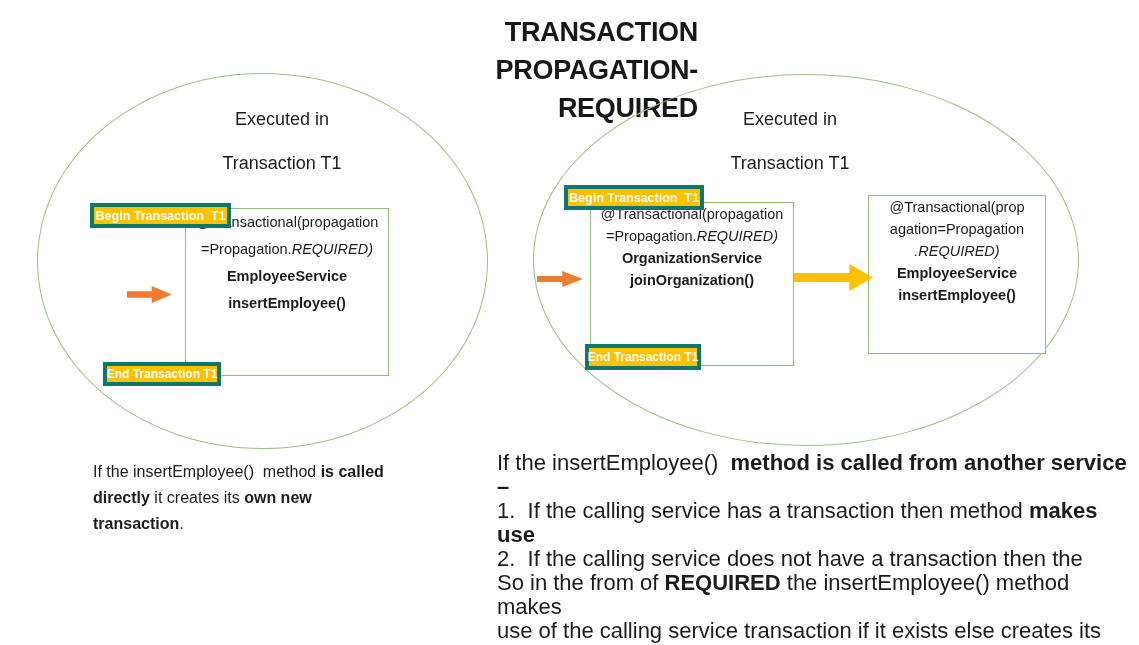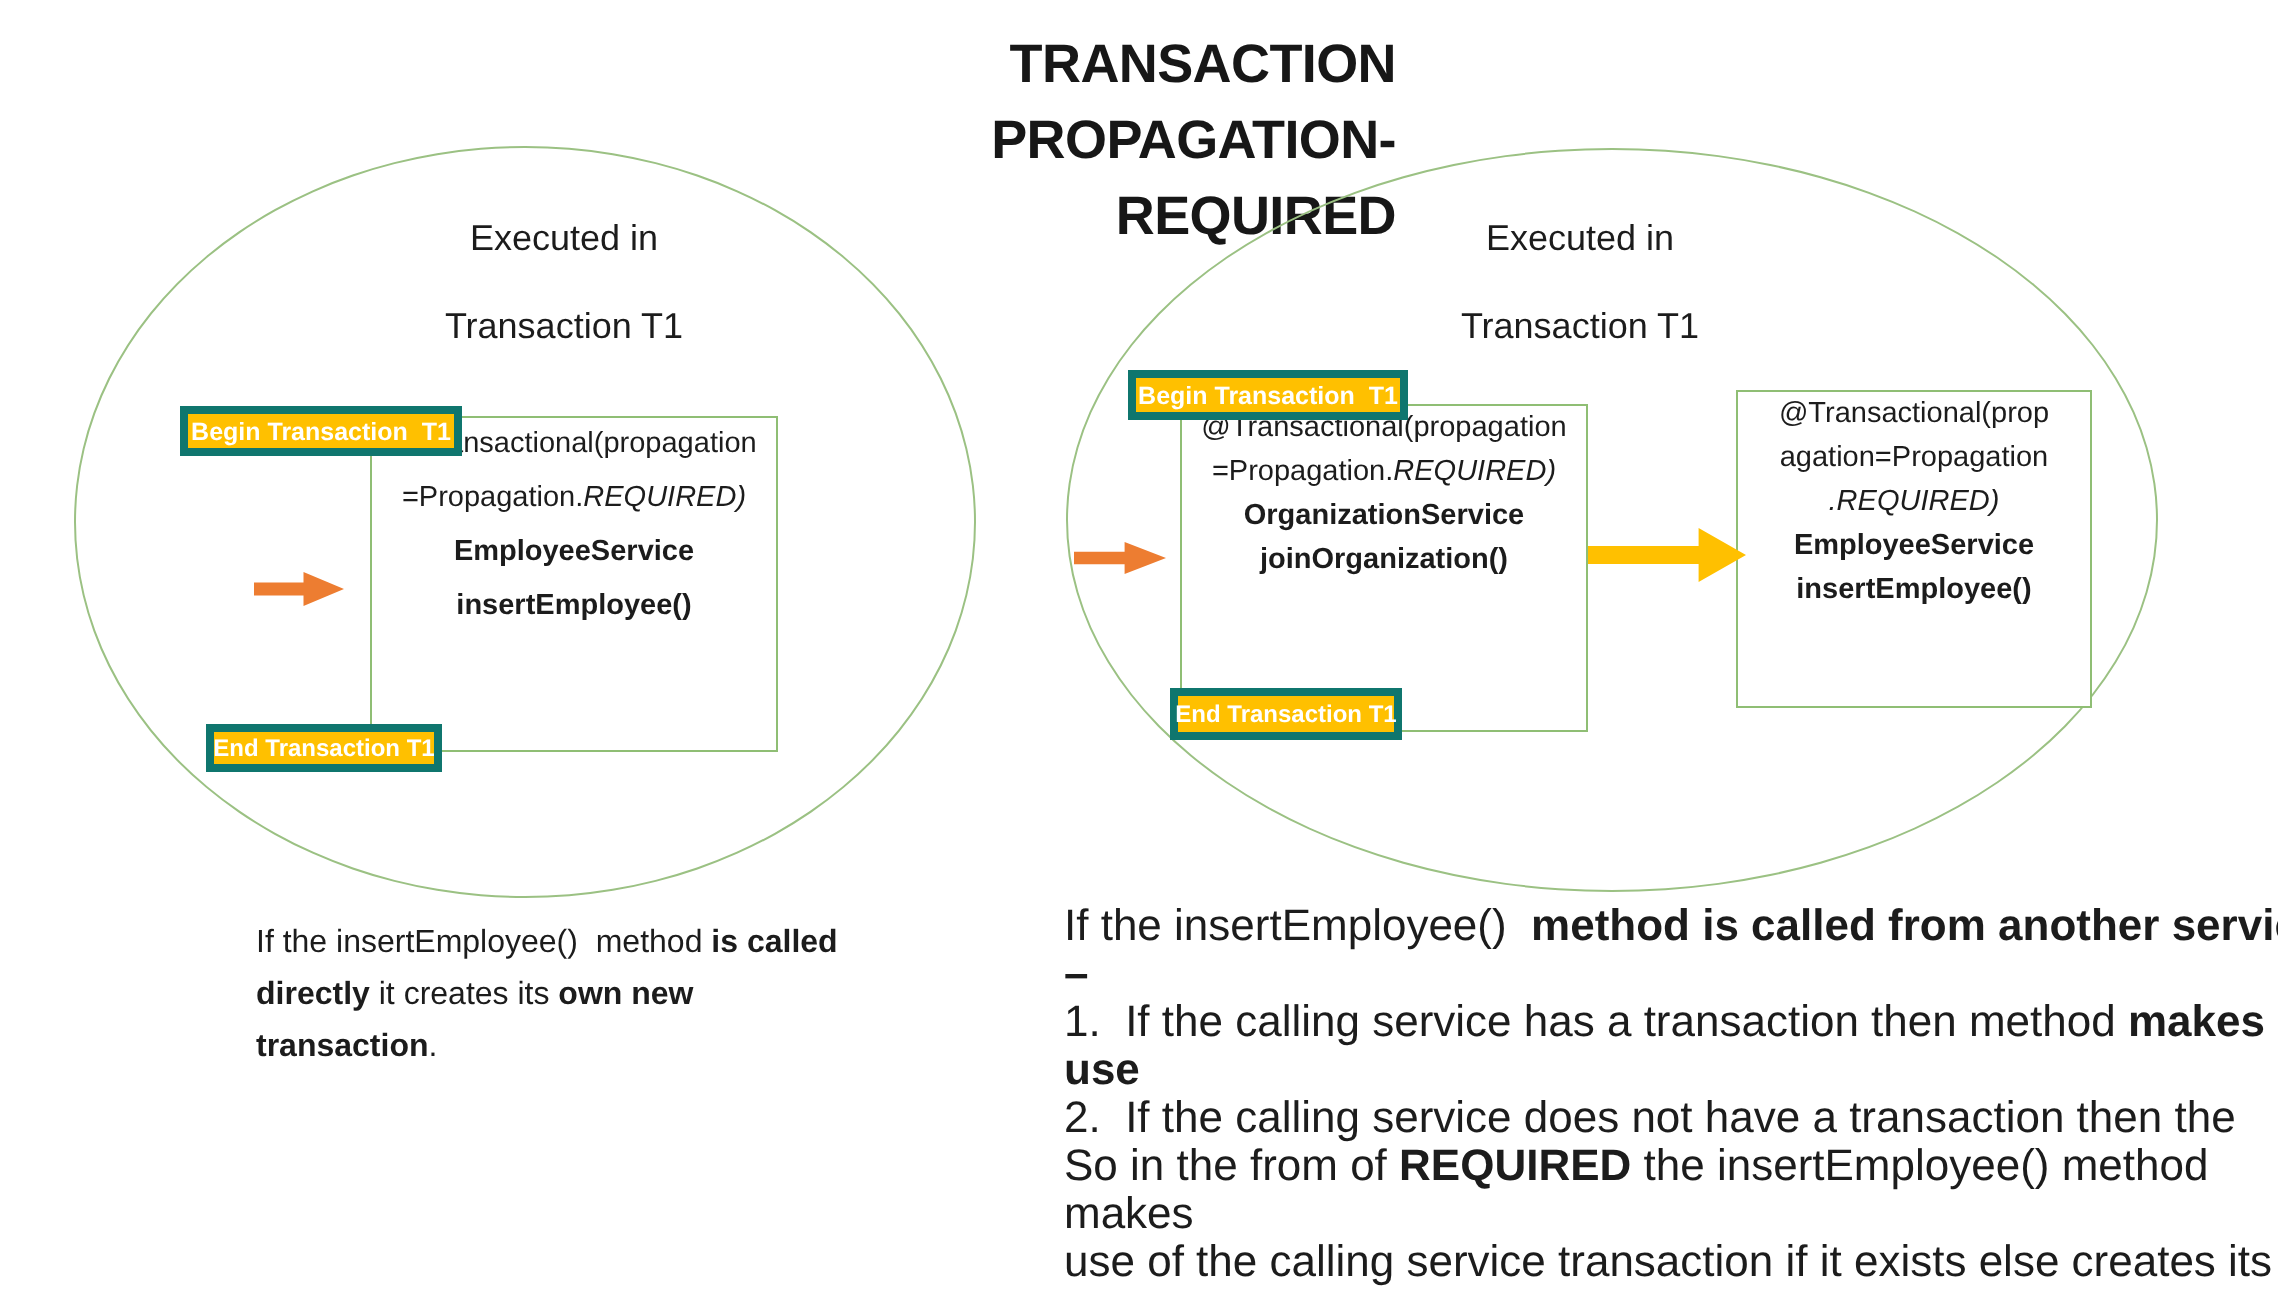--- a/index.html
+++ b/index.html
@@ -31,21 +31,21 @@
     white-space:pre;box-sizing:border-box;
   }
   .lbl-begin-left{left:90px;top:203px;width:141px;height:25px;}
   .lbl-end-left{left:103px;top:362px;width:118px;height:24px;font-size:12px;}
   .lbl-begin-right{left:564px;top:185px;width:140px;height:25px;}
   .lbl-end-right{left:585px;top:344px;width:116px;height:26px;font-size:12px;}
   .arrow{position:absolute;display:block;}
   .arr-left-orange{left:127px;top:286px;width:45px;height:17px;}
   .arr-right-orange{left:537px;top:271px;width:46px;height:16px;}
   .arr-yellow{left:794px;top:264px;width:79px;height:27px;}
-  .note{position:absolute;color:#1c1c1c;margin-left:35px;}
+  .note{position:absolute;color:#1c1c1c;}
   .note-left{left:93px;top:459px;width:352px;font-size:16px;line-height:26px;}
   .note-right{left:497px;top:451px;width:642px;font-size:22px;line-height:24px;}
   .rline{white-space:pre-wrap;}
   .b{font-weight:bold;}
   .i{font-style:italic;}
 </style>
 </head>
 <body>
 
 <div class="canvas">

